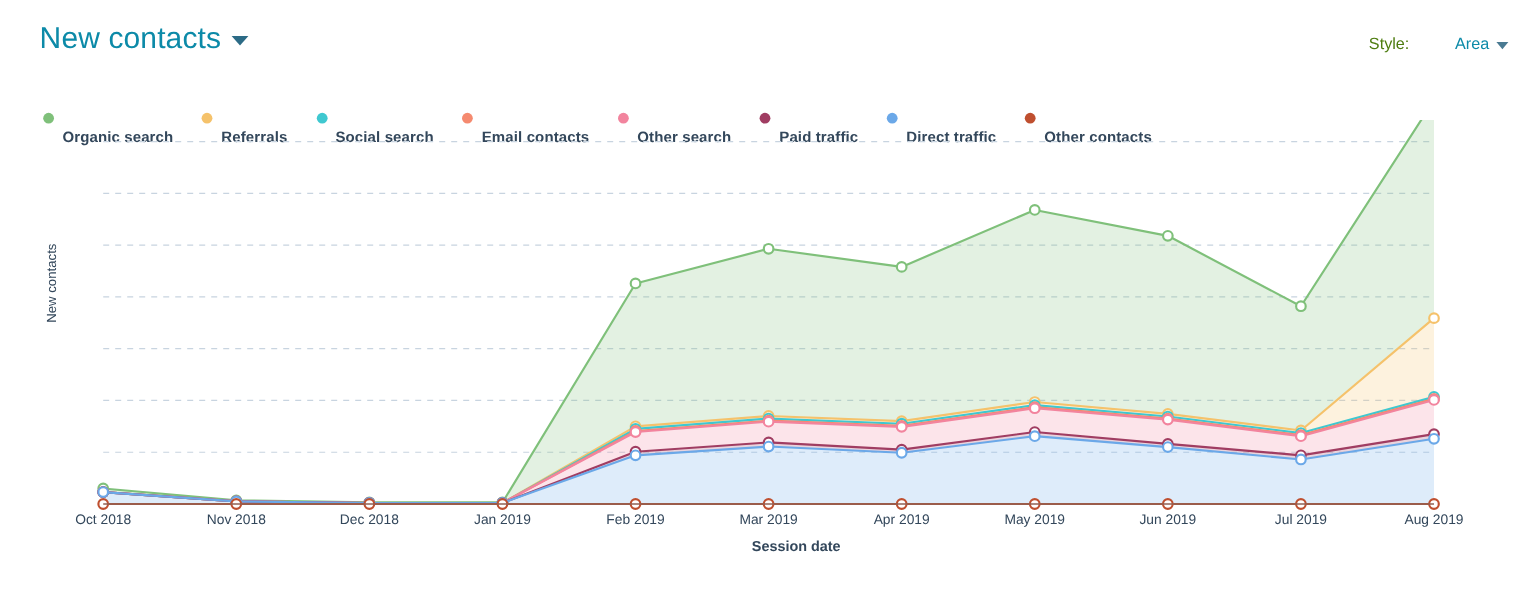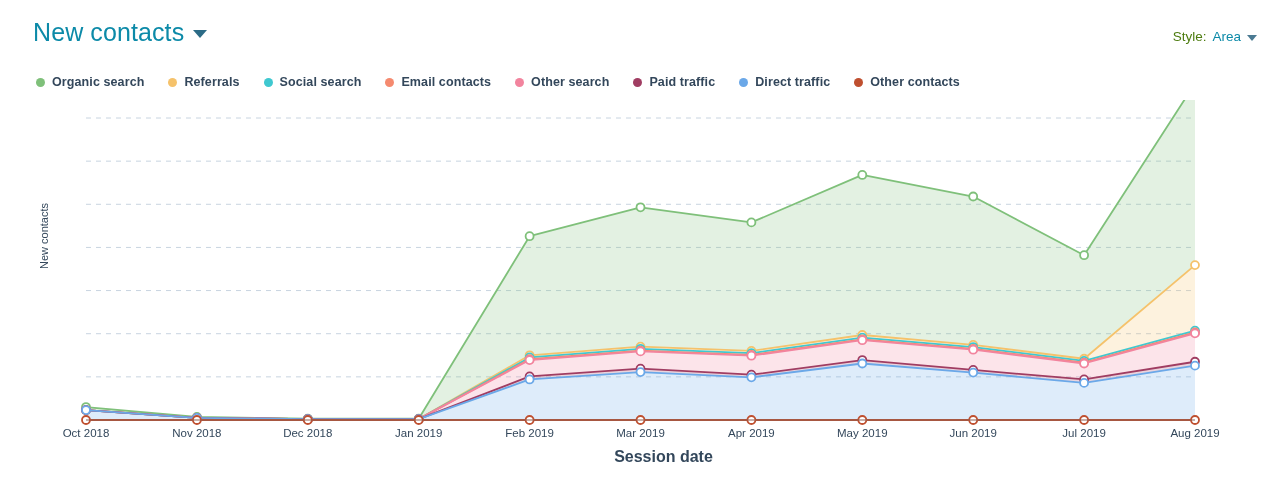--- a/index.html
+++ b/index.html
@@ -54,20 +54,21 @@
     top: 29px;
     display: flex;
     align-items: center;
     gap: 6px;
     font-size: 13.5px;
   }
   .style-label { color: #4d7c0f; }
   .style-value {
     color: #0c8aa8;
     cursor: pointer;
+    margin-left: 32px;
   }
   .caret-sm {
     width: 0; height: 0;
     border-left: 5px solid transparent;
     border-right: 5px solid transparent;
     border-top: 6px solid #4a7a92;
     margin-top: 2px;
     cursor: pointer;
   }
 
@@ -92,20 +93,21 @@
     width: 9px;
     height: 9px;
     border-radius: 50%;
     flex: none;
   }
   .legend-text {
     font-size: 12.5px;
     font-weight: bold;
     color: #33475b;
     letter-spacing: 0.1px;
+    margin-top: 32px;
   }
 
   
   .chart-area {
     position: absolute;
     left: 0;
     top: 100px;
     width: 1279px;
     height: 401px;
   }
@@ -122,21 +124,21 @@
     font-size: 11px;
     color: #33475b;
     white-space: nowrap;
     pointer-events: none;
   }
   .x-axis-title {
     position: absolute;
     left: 0; right: 0;
     top: 348px;
     text-align: center;
-    font-size: 16px;
+    font-size: 12px;
     font-weight: bold;
     color: #33475b;
     padding-left: 48px;
   }
   .tick-label {
     font-size: 11.5px;
     fill: #33475b;
     font-family: "Liberation Sans", sans-serif;
   }
 </style>

